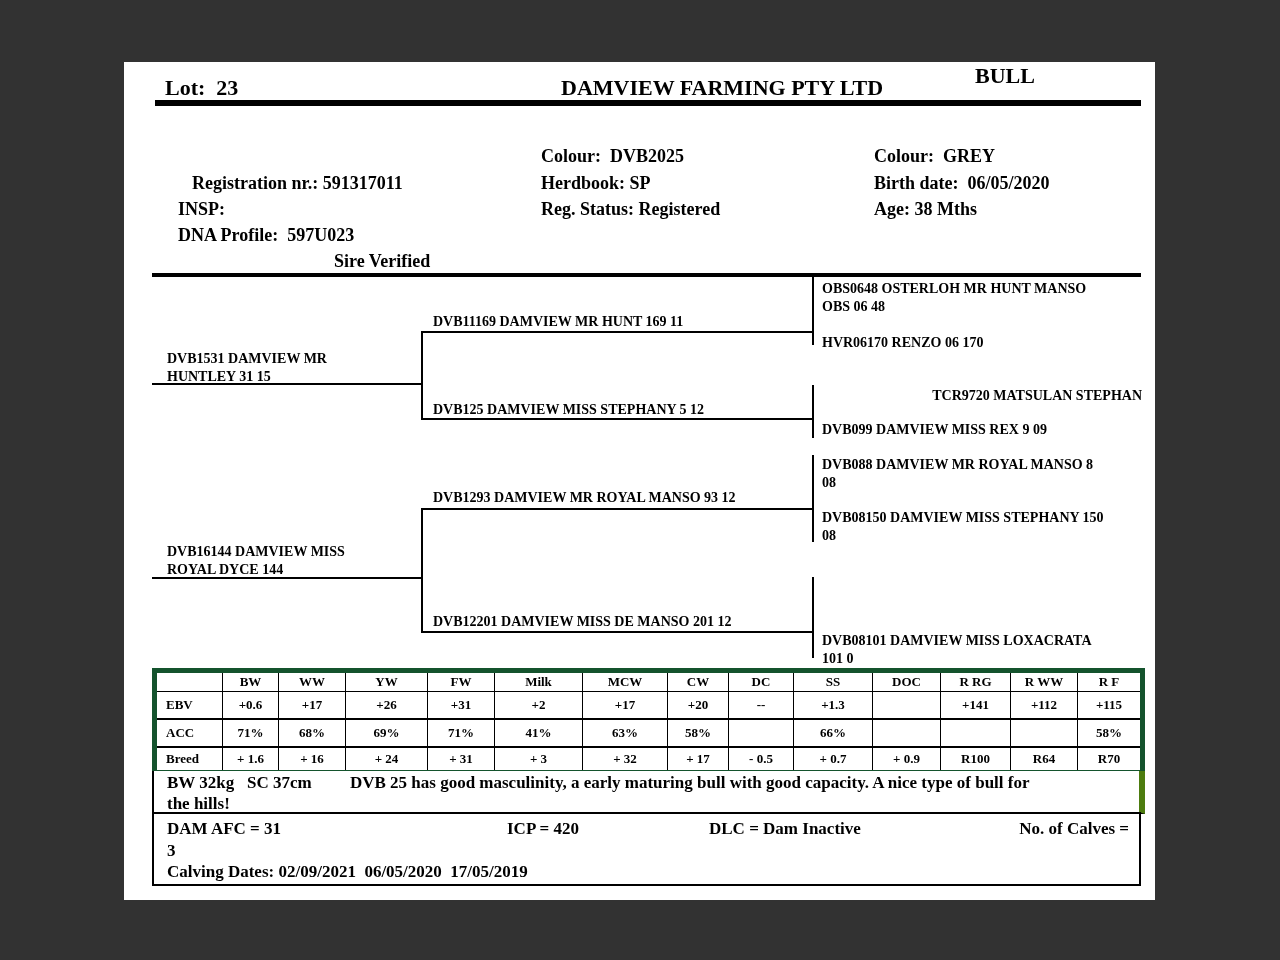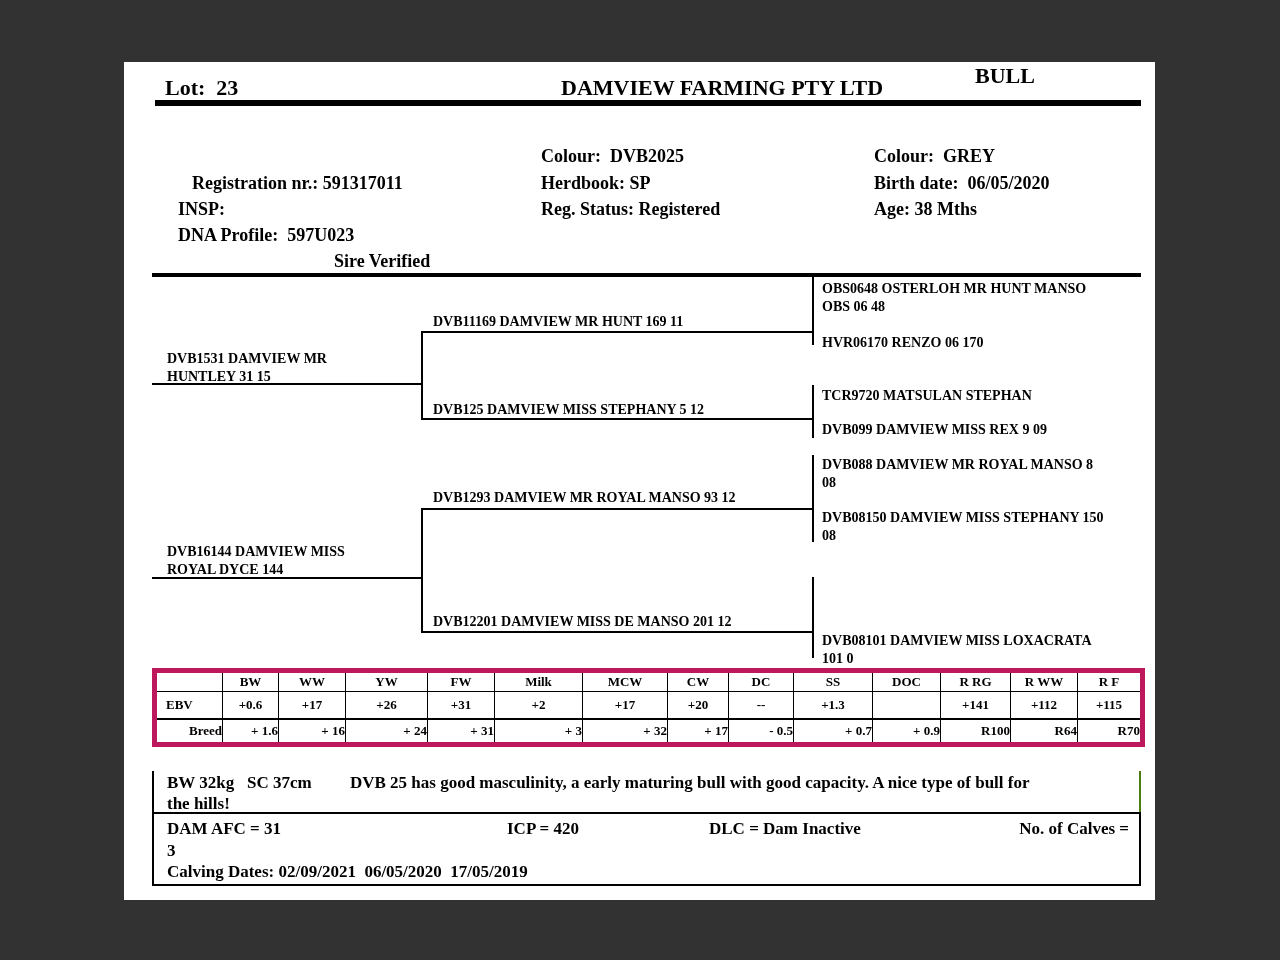--- a/index.html
+++ b/index.html
@@ -18,37 +18,37 @@
   .t{white-space:pre-wrap;line-height:1.12;}
   .rule{position:absolute;background:#000;}
   .hdr-text{font-size:22px;}
   .info{font-size:18px;}
   .ped{font-size:14px;line-height:18px;}
   .foot{font-size:17px;line-height:21px;}
 
   table.ebv{
     position:absolute;left:28px;top:606px;width:989px;
     border-collapse:collapse;table-layout:fixed;
-    border:5px solid #be185d;
+    border:5px solid #14532d;
     font-family:"Liberation Serif","DejaVu Serif",serif;
     font-weight:bold;font-size:13px;
   }
   table.ebv th,table.ebv td{
     border-left:1px solid #000;border-right:1px solid #000;
     text-align:center;padding:0;overflow:hidden;
   }
   table.ebv tr.hdr th{height:18px;border-bottom:1px solid #000;}
   table.ebv tr.r-ebv td{height:26px;border-bottom:2px solid #000;}
   table.ebv tr.r-acc td{height:26px;border-bottom:2px solid #000;}
-  table.ebv tr.r-breed td{height:22px;text-align:right;}
+  table.ebv tr.r-breed td{height:22px;}
   table.ebv .lab{text-align:left;padding-left:9px;}
 
   .fbox{position:absolute;background:#fff;}
   .fbox1{left:28px;top:709px;width:985px;height:41px;
-    border-left:2px solid #000;border-right:2px solid #4d7c0f;border-bottom:2px solid #000;}
+    border-left:2px solid #000;border-right:6px solid #4d7c0f;border-bottom:2px solid #000;}
   .fbox2{left:28px;top:750px;width:985px;height:70px;
     border:2px solid #000;border-top-width:2px;}
 </style>
 </head>
 <body>
 
 <div class="page">
 
   <span class="abs t hdr-text" style="left:41px;top:14px;">Lot:  23</span>
   <span class="abs t hdr-text" style="left:391px;top:14px;margin-left:46px;">DAMVIEW FARMING PTY LTD</span>
@@ -87,21 +87,21 @@
 HUNTLEY 31 15</span>
   <span class="abs t ped" style="left:43px;top:481px;width:215px;">DVB16144 DAMVIEW MISS
 ROYAL DYCE 144</span>
   <span class="abs t ped" style="left:309px;top:251px;width:370px;">DVB11169 DAMVIEW MR HUNT 169 11</span>
   <span class="abs t ped" style="left:309px;top:339px;width:370px;">DVB125 DAMVIEW MISS STEPHANY 5 12</span>
   <span class="abs t ped" style="left:309px;top:427px;width:370px;">DVB1293 DAMVIEW MR ROYAL MANSO 93 12</span>
   <span class="abs t ped" style="left:309px;top:551px;width:370px;">DVB12201 DAMVIEW MISS DE MANSO 201 12</span>
   <span class="abs t ped" style="left:698px;top:218px;width:320px;">OBS0648 OSTERLOH MR HUNT MANSO
 OBS 06 48</span>
   <span class="abs t ped" style="left:698px;top:272px;width:320px;">HVR06170 RENZO 06 170</span>
-  <span class="abs t ped" style="left:698px;top:325px;width:320px;">TCR9720 MATSULAN STEPHAN</span>
+  <span class="abs t ped" style="left:698px;top:325px;width:320px;text-align:right;">TCR9720 MATSULAN STEPHAN</span>
   <span class="abs t ped" style="left:698px;top:359px;width:320px;">DVB099 DAMVIEW MISS REX 9 09</span>
   <span class="abs t ped" style="left:698px;top:394px;width:320px;">DVB088 DAMVIEW MR ROYAL MANSO 8
 08</span>
   <span class="abs t ped" style="left:698px;top:447px;width:320px;">DVB08150 DAMVIEW MISS STEPHANY 150
 08</span>
   <span class="abs t ped" style="left:698px;top:570px;width:320px;">DVB08101 DAMVIEW MISS LOXACRATA
 101 0</span>
 
   <table class="ebv">
     <colgroup>
@@ -146,20 +146,36 @@
       <td>+2</td>
       <td>+17</td>
       <td>+20</td>
       <td>--</td>
       <td>+1.3</td>
       <td></td>
       <td>+141</td>
       <td>+112</td>
       <td>+115</td>
     </tr>
+    <tr class="r-acc">
+      <td class="lab">ACC</td>
+      <td>71%</td>
+      <td>68%</td>
+      <td>69%</td>
+      <td>71%</td>
+      <td>41%</td>
+      <td>63%</td>
+      <td>58%</td>
+      <td></td>
+      <td>66%</td>
+      <td></td>
+      <td></td>
+      <td></td>
+      <td>58%</td>
+    </tr>
     <tr class="r-breed">
       <td class="lab">Breed</td>
       <td>+ 1.6</td>
       <td>+ 16</td>
       <td>+ 24</td>
       <td>+ 31</td>
       <td>+ 3</td>
       <td>+ 32</td>
       <td>+ 17</td>
       <td>- 0.5</td>

